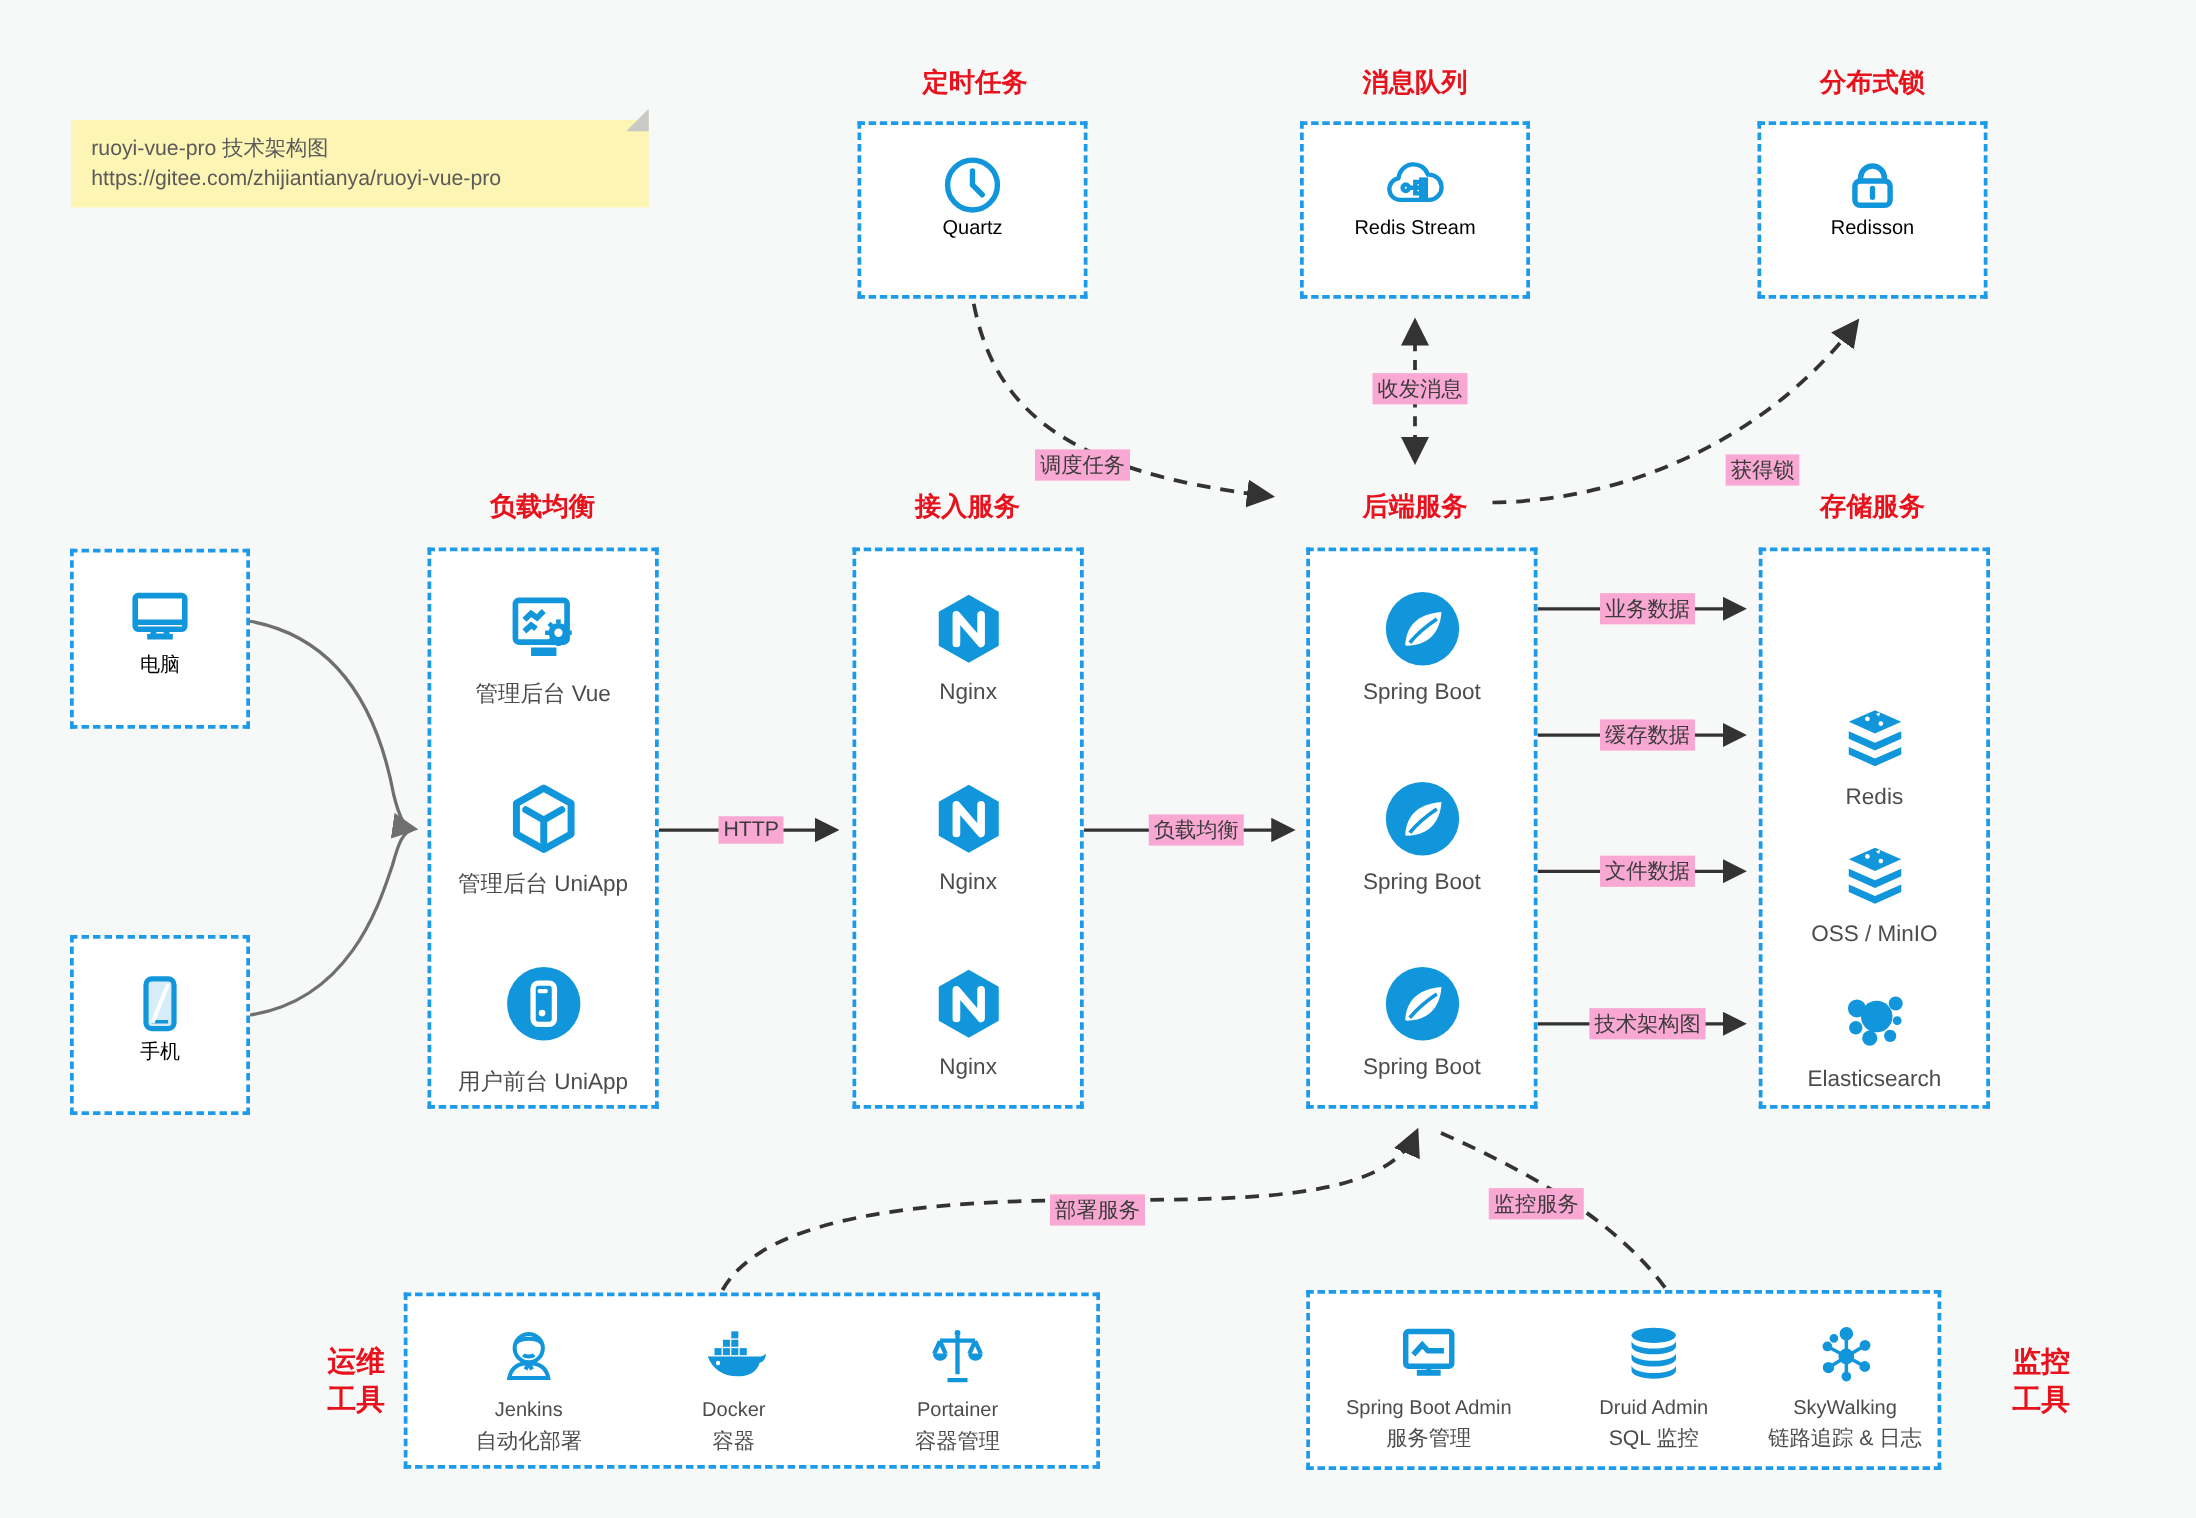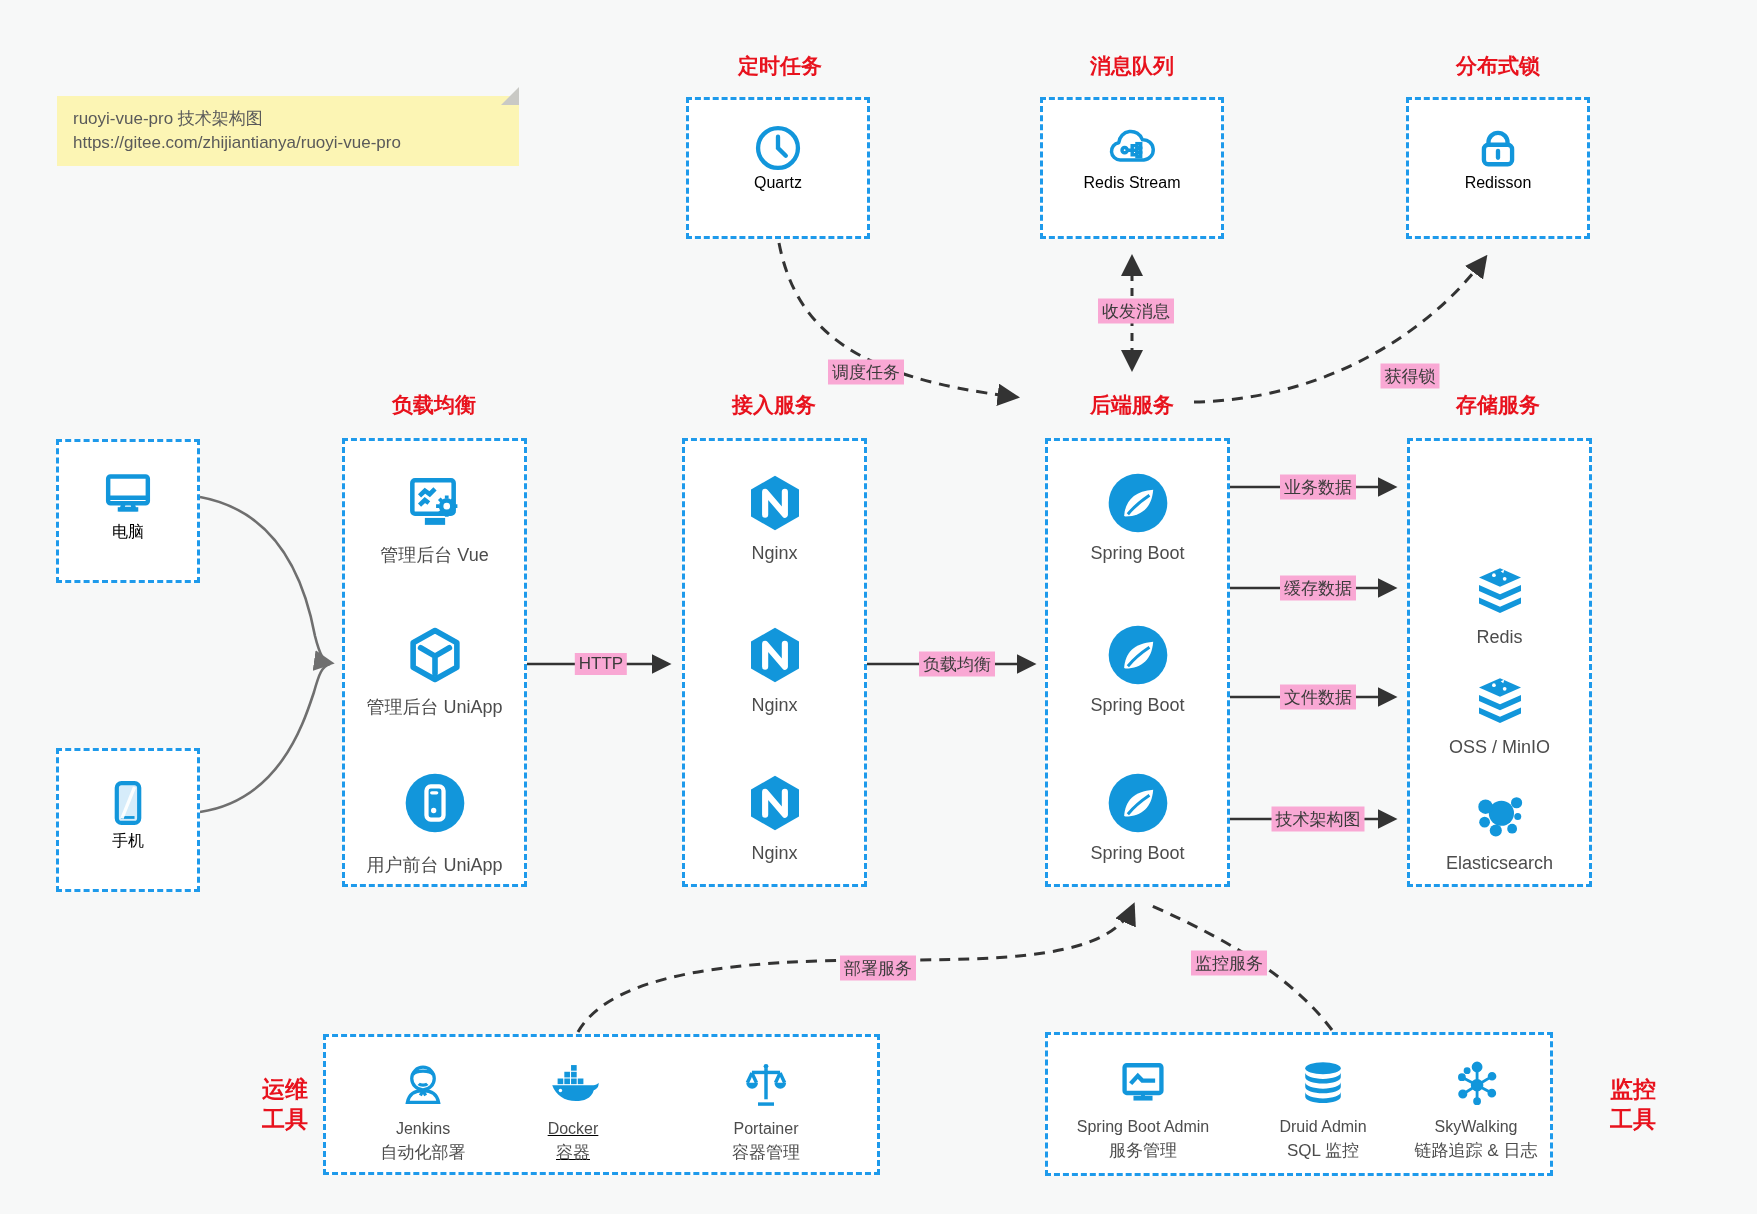--- a/index.html
+++ b/index.html
@@ -295,21 +295,21 @@
           <circle cx="12" cy="9" r="5.2"></circle>
           <path d="M7.3 7.2 C8.7 5 15.3 5 16.7 7.2"></path>
           <path d="M4.8 20 C5.6 15.8 8.4 14.6 12 14.6 C15.6 14.6 18.4 15.8 19.2 20 Z"></path>
           <path d="M10 11.5 c0.8 0.8 3.2 0.8 4 0"></path>
           <path d="M12 14.6 l-1.2 2.3 M12 14.6 l1.2 2.3"></path>
         </svg>
       </span>
       <div class="lbl">Jenkins</div>
       <div class="sub">自动化部署</div>
     </div>
-    <div class="bnode" style="left:162px;text-decoration:underline;">
+    <div class="bnode" style="left:176px;">
       <span class="icon i52">
         <svg viewBox="0 0 24 24" fill="#1296db">
           <path d="M2.4 12.1 H21.4 c1 0 1.9 -0.4 2.4 -1.1 0.2 1.7 -0.7 2.9 -2.2 3.4 C20.4 18.3 17 19.4 13.4 19.4 8 19.4 4 16.6 2.4 12.1 Z"></path>
           <rect x="4.9" y="9" width="2.6" height="2.6"></rect>
             <rect x="8" y="9" width="2.6" height="2.6"></rect>
             <rect x="11.1" y="9" width="2.6" height="2.6"></rect>
             <rect x="14.2" y="9" width="2.6" height="2.6"></rect>
           <rect x="8" y="5.9" width="2.6" height="2.6"></rect>
             <rect x="11.1" y="5.9" width="2.6" height="2.6"></rect>
           <rect x="11.1" y="2.8" width="2.6" height="2.6"></rect>

